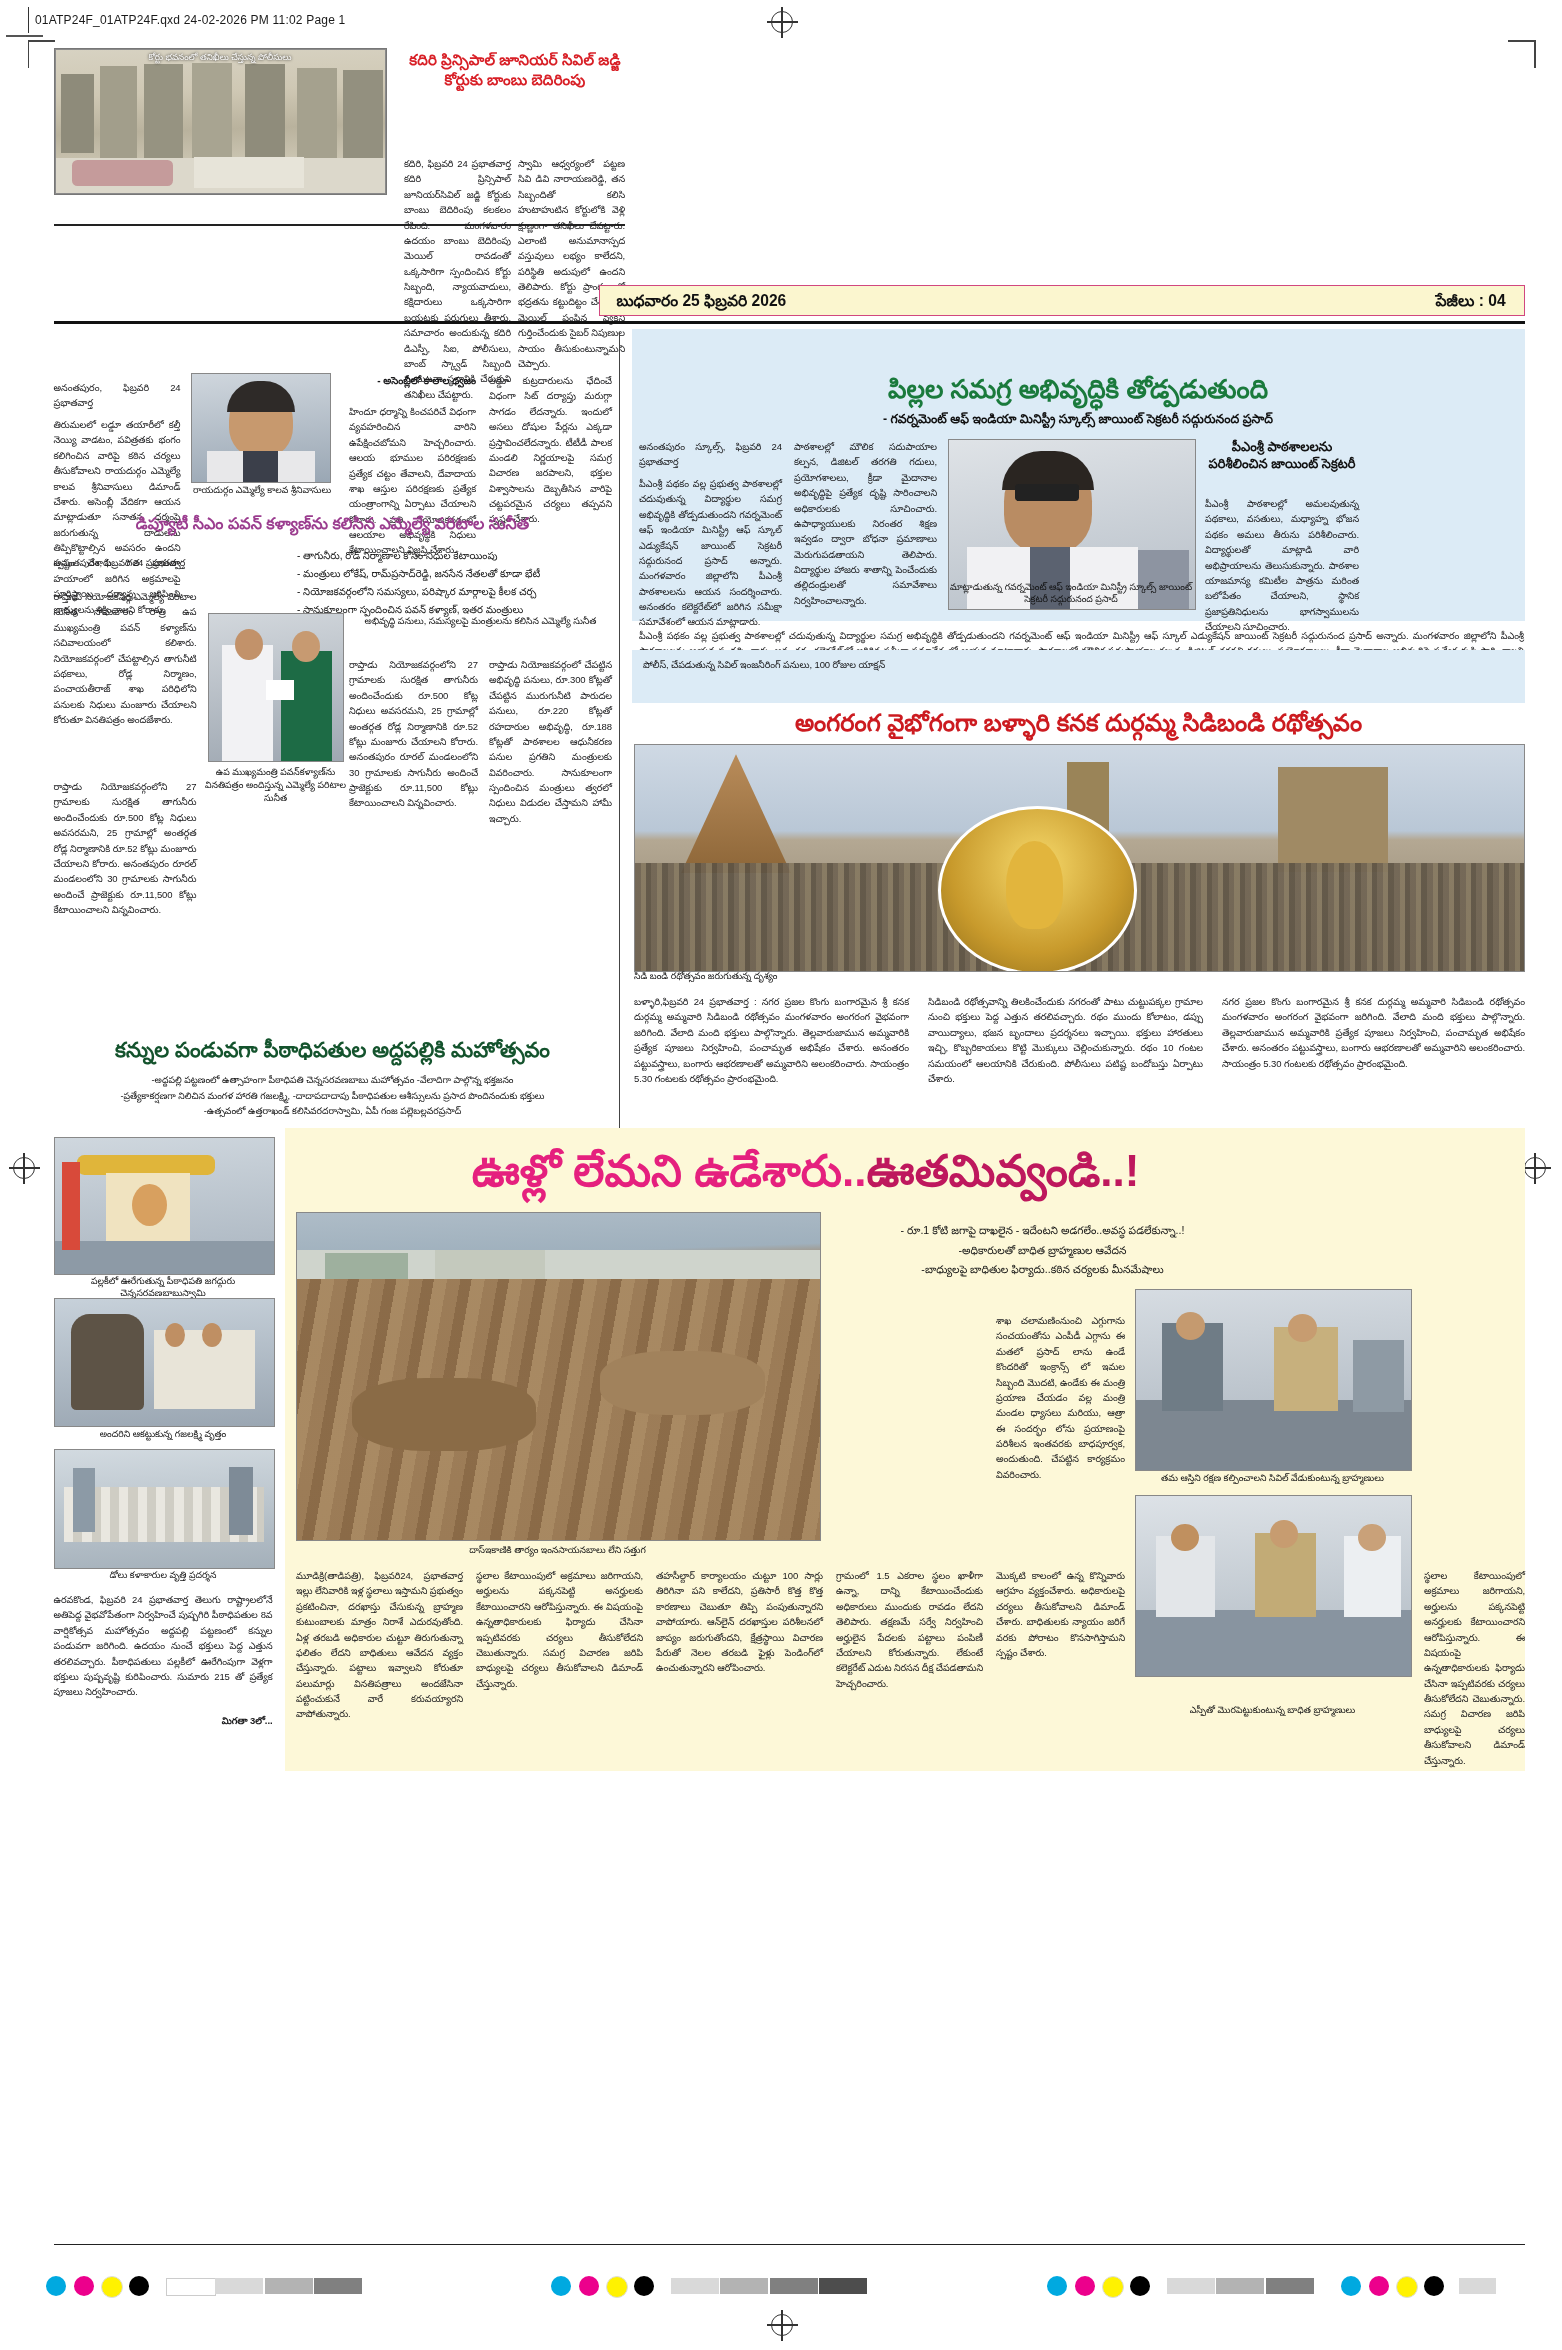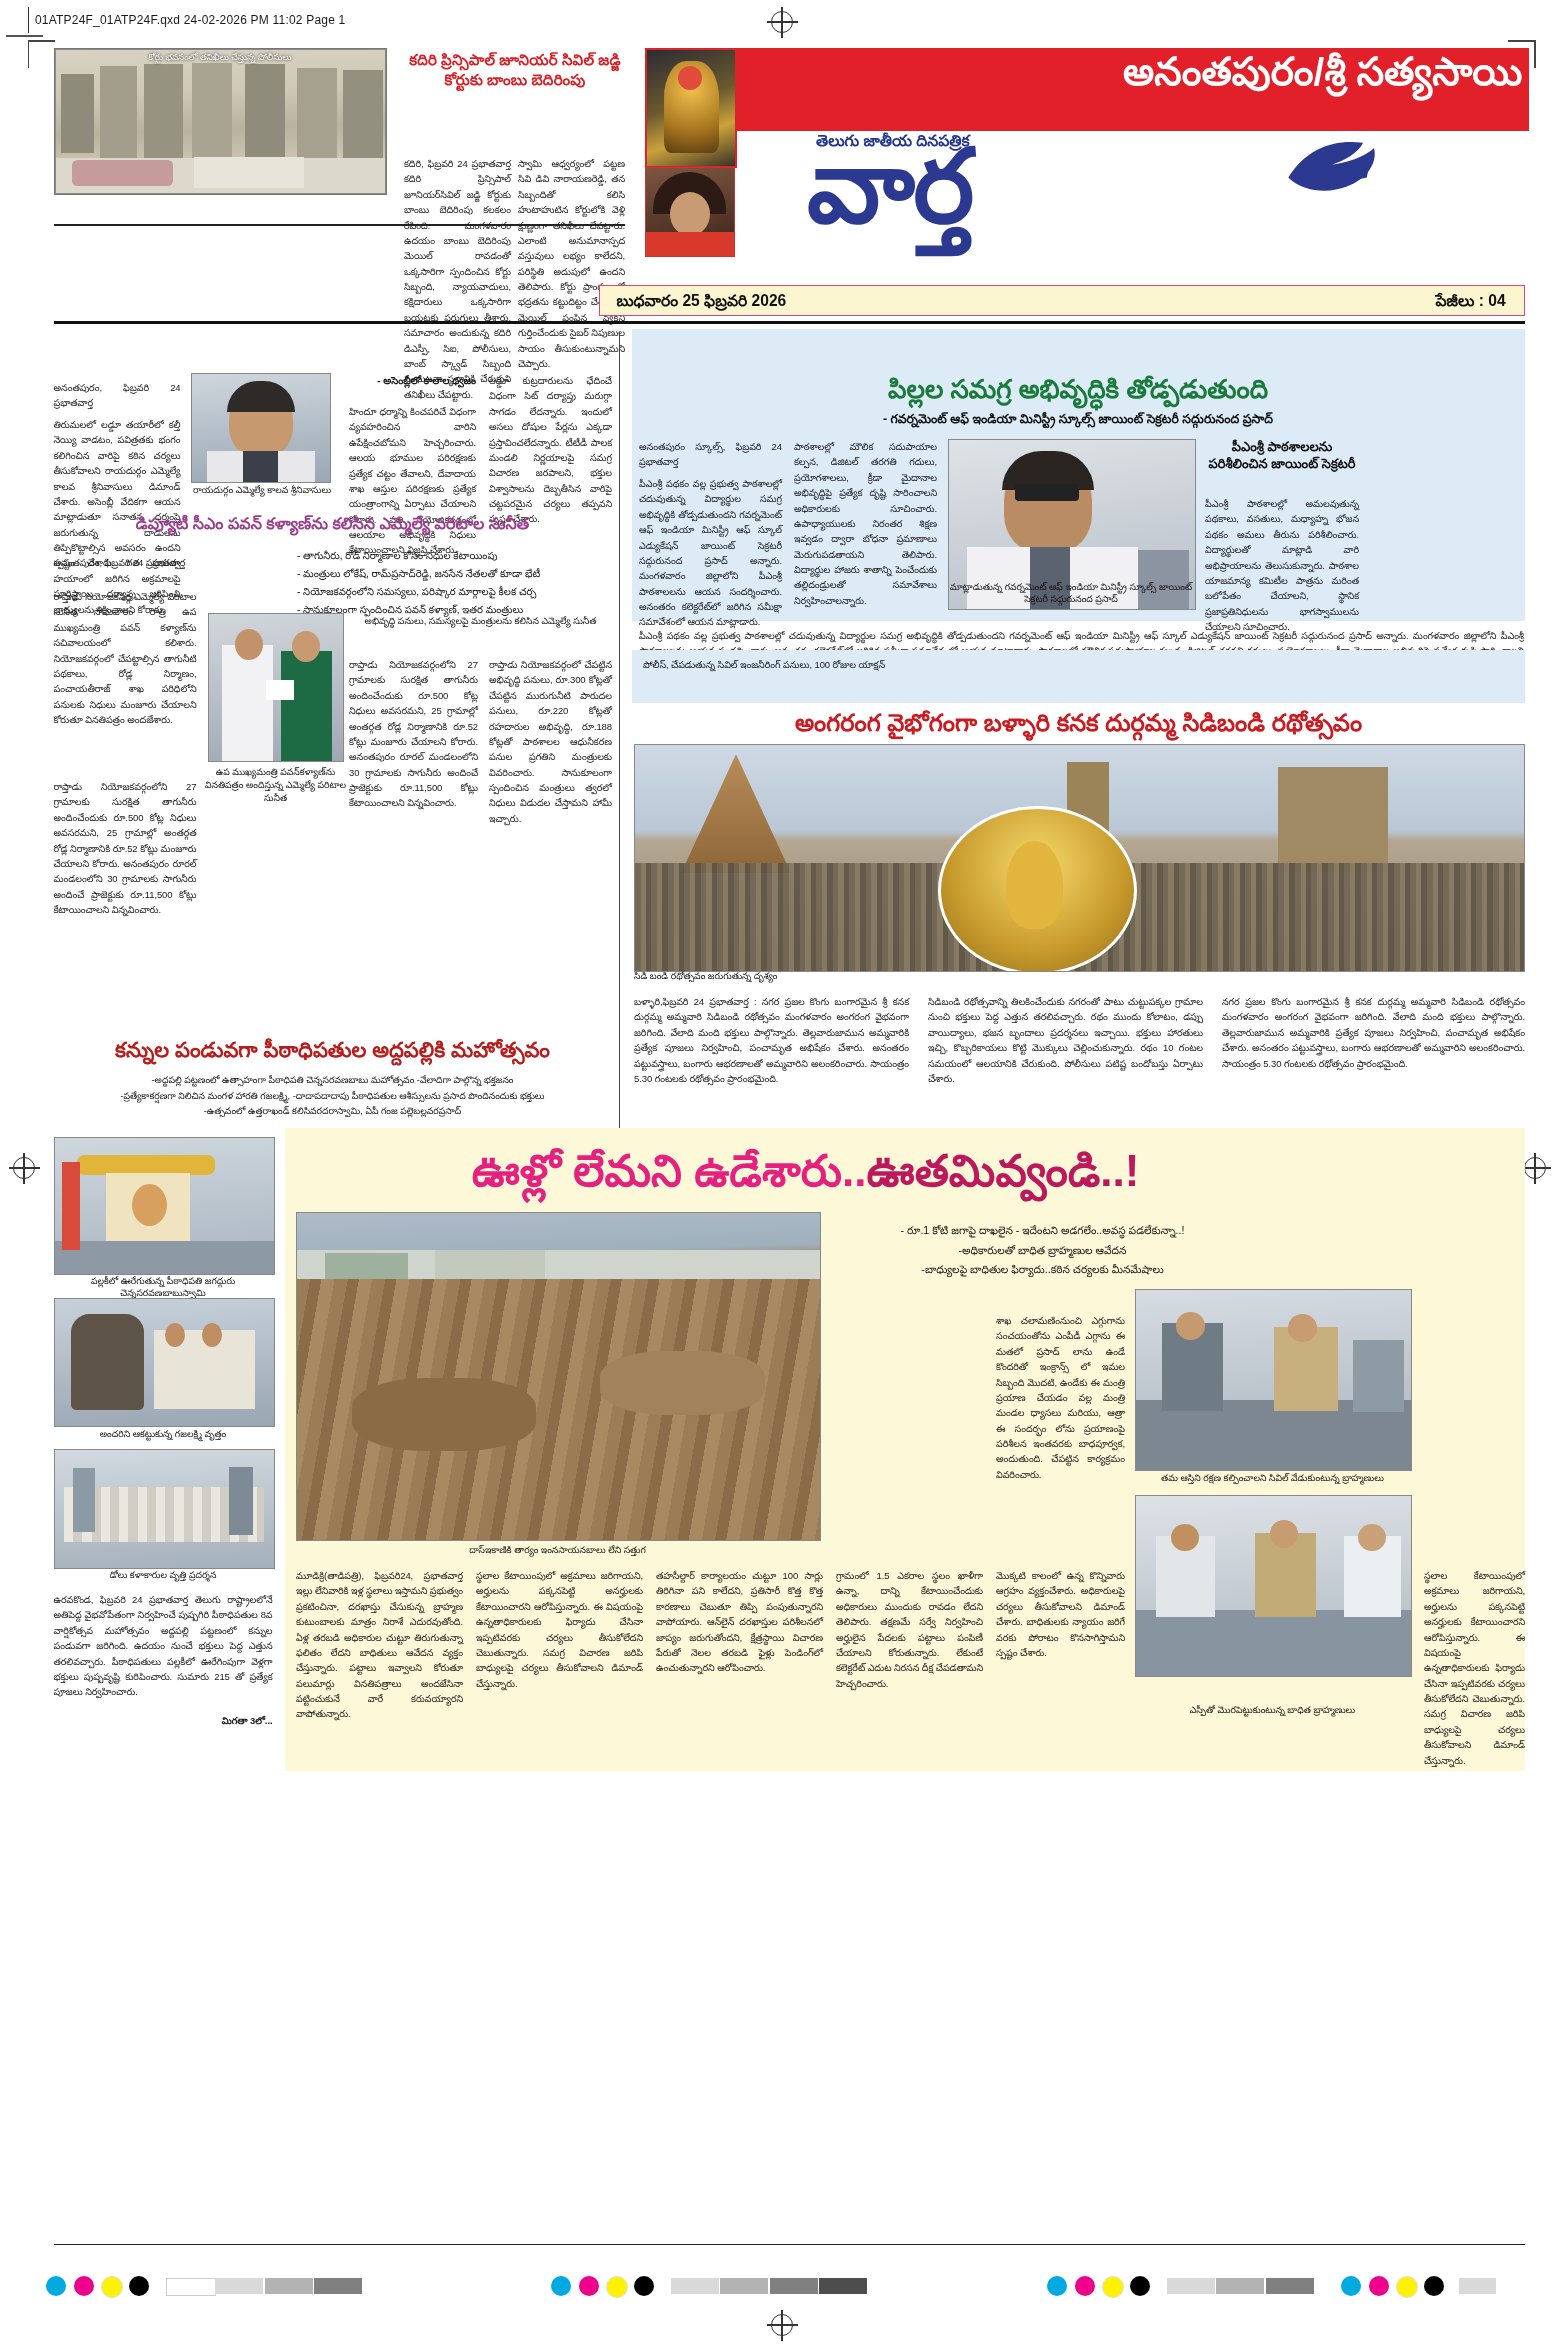--- a/index.html
+++ b/index.html
@@ -50,21 +50,21 @@
   .datebar{position:absolute;left:599px;top:285px;width:889px;height:31px;background:#fbf6cf;border:1.8px solid #d1477f;box-sizing:border-box;}
   .datebar .dl{position:absolute;left:16.5px;top:5.5px;font-size:15.6px;font-weight:bold;color:#111;font-family:"Liberation Sans",sans-serif;}
   .datebar .dr{position:absolute;right:18.4px;top:5.5px;font-size:15.6px;font-weight:bold;color:#111;font-family:"Liberation Sans",sans-serif;}
 
   
   .hl{position:absolute;font-weight:bold;text-align:center;line-height:1.3;font-family:"Liberation Sans",sans-serif;}
   .hl.blue{color:#2e9fd8;}
   .hl.green{color:#1a7a3c;}
   .hl.purple{color:#9b3d8f;}
   .hl.red{color:#cc1b20;}
-  .hl.navy{color:#b91c1c;}
+  .hl.navy{color:#14532d;}
 
   
   .col{position:absolute;font-size:9.5px;line-height:1.62;text-align:justify;color:#18181a;font-family:"Liberation Sans",sans-serif;letter-spacing:-0.1px;}
   .col .dl{font-weight:normal;}
   .bullets{position:absolute;font-size:10.6px;line-height:1.75;color:#111;font-family:"Liberation Sans",sans-serif;}
   .caption{position:absolute;text-align:center;font-size:9.2px;color:#111;font-family:"Liberation Sans",sans-serif;line-height:1.3;}
 
   .hr{position:absolute;background:#222;height:0.9px;}
   .hr2{position:absolute;background:#222;height:1.8px;}
   .vr{position:absolute;background:#444;width:0.9px;}
@@ -110,42 +110,20 @@
         <div style="position:absolute;left:287px;top:20px;width:40px;height:88px;background:#93907f;"></div>
         <div style="position:absolute;left:0;top:108px;width:331px;height:37px;background:#dcd8cb;"></div>
         <div style="position:absolute;left:16.5px;top:110px;width:101px;height:26px;background:#c59b9b;border-radius:5.5px;"></div>
         <div style="position:absolute;left:138px;top:107px;width:110px;height:31px;background:#e7e4d9;"></div>
       </div>
       <div class="cap">కోర్టు భవనంలో తనిఖీలు చేస్తున్న పోలీసులు</div>
     </div>
 
     <div class="hl-red-small">కదిరి ప్రిన్సిపాల్ జూనియర్ సివిల్ జడ్జి కోర్టుకు బాంబు బెదిరింపు</div>
 
-    <div class="mast">
-      <div class="mast-icon">
-        <div class="idol"></div>
-          <div class="idolhead"></div>
-      </div>
-      <div class="mast-photo">
-        <div class="hair"></div>
-          <div class="face"></div>
-          <div class="robe"></div>
-      </div>
-      <div class="mast-red">
-        <span>అనంతపురం/శ్రీ సత్యసాయి</span>
-      </div>
-      <div class="mast-sub">తెలుగు జాతీయ దినపత్రిక</div>
-      <div class="mast-word">వార్త</div>
-      <div class="dove">
-        <svg viewBox="0 0 130 80">
-            <path d="M10 52 C30 20 60 10 92 14 C86 26 70 34 58 38 C74 36 92 30 104 20 C108 36 96 54 74 62 C54 70 26 68 10 52 Z" fill="#2b3990"></path>
-            <path d="M58 38 C70 44 84 46 98 42 L96 52 C82 56 68 52 58 46 Z" fill="#2b3990"></path>
-          </svg>
-      </div>
-    </div>
 
     <div class="col" style="left:367px;top:112px;width:107px;">
       <span class="dl">కదిరి, ఫిబ్రవరి 24 ప్రభాతవార్త</span>
       <span>కదిరి ప్రిన్సిపాల్ జూనియర్‌సివిల్ జడ్జి కోర్టుకు బాంబు బెదిరింపు కలకలం రేపింది. మంగళవారం ఉదయం బాంబు బెదిరింపు మెయిల్ రావడంతో ఒక్కసారిగా స్పందించిన కోర్టు సిబ్బంది, న్యాయవాదులు, కక్షిదారులు ఒక్కసారిగా బయటకు పరుగులు తీశారు. సమాచారం అందుకున్న కదిరి డిఎస్పీ, సిఐ, పోలీసులు, బాంబ్ స్క్వాడ్ సిబ్బంది సంఘటనా స్థలానికి చేరుకుని తనిఖీలు చేపట్టారు.</span>
     </div>
     <div class="col" style="left:481px;top:112px;width:107px;">స్వామి ఆధ్వర్యంలో పట్టణ సివి డివి నారాయణరెడ్డి, తన సిబ్బందితో కలిసి హుటాహుటిన కోర్టులోకి వెళ్లి క్షుణ్ణంగా తనిఖీలు చేపట్టారు. ఎలాంటి అనుమానాస్పద వస్తువులు లభ్యం కాలేదని, పరిస్థితి అదుపులో ఉందని తెలిపారు. కోర్టు ప్రాంగణంలో భద్రతను కట్టుదిట్టం చేశామని, మెయిల్ పంపిన వ్యక్తిని గుర్తించేందుకు సైబర్ నిపుణుల సాయం తీసుకుంటున్నామని చెప్పారు.</div>
 
     <div class="hr2" style="left:16.5px;top:180px;width:571px;"></div>
 
     <div class="datebar" style="left:562px;top:241px;width:926px;">

